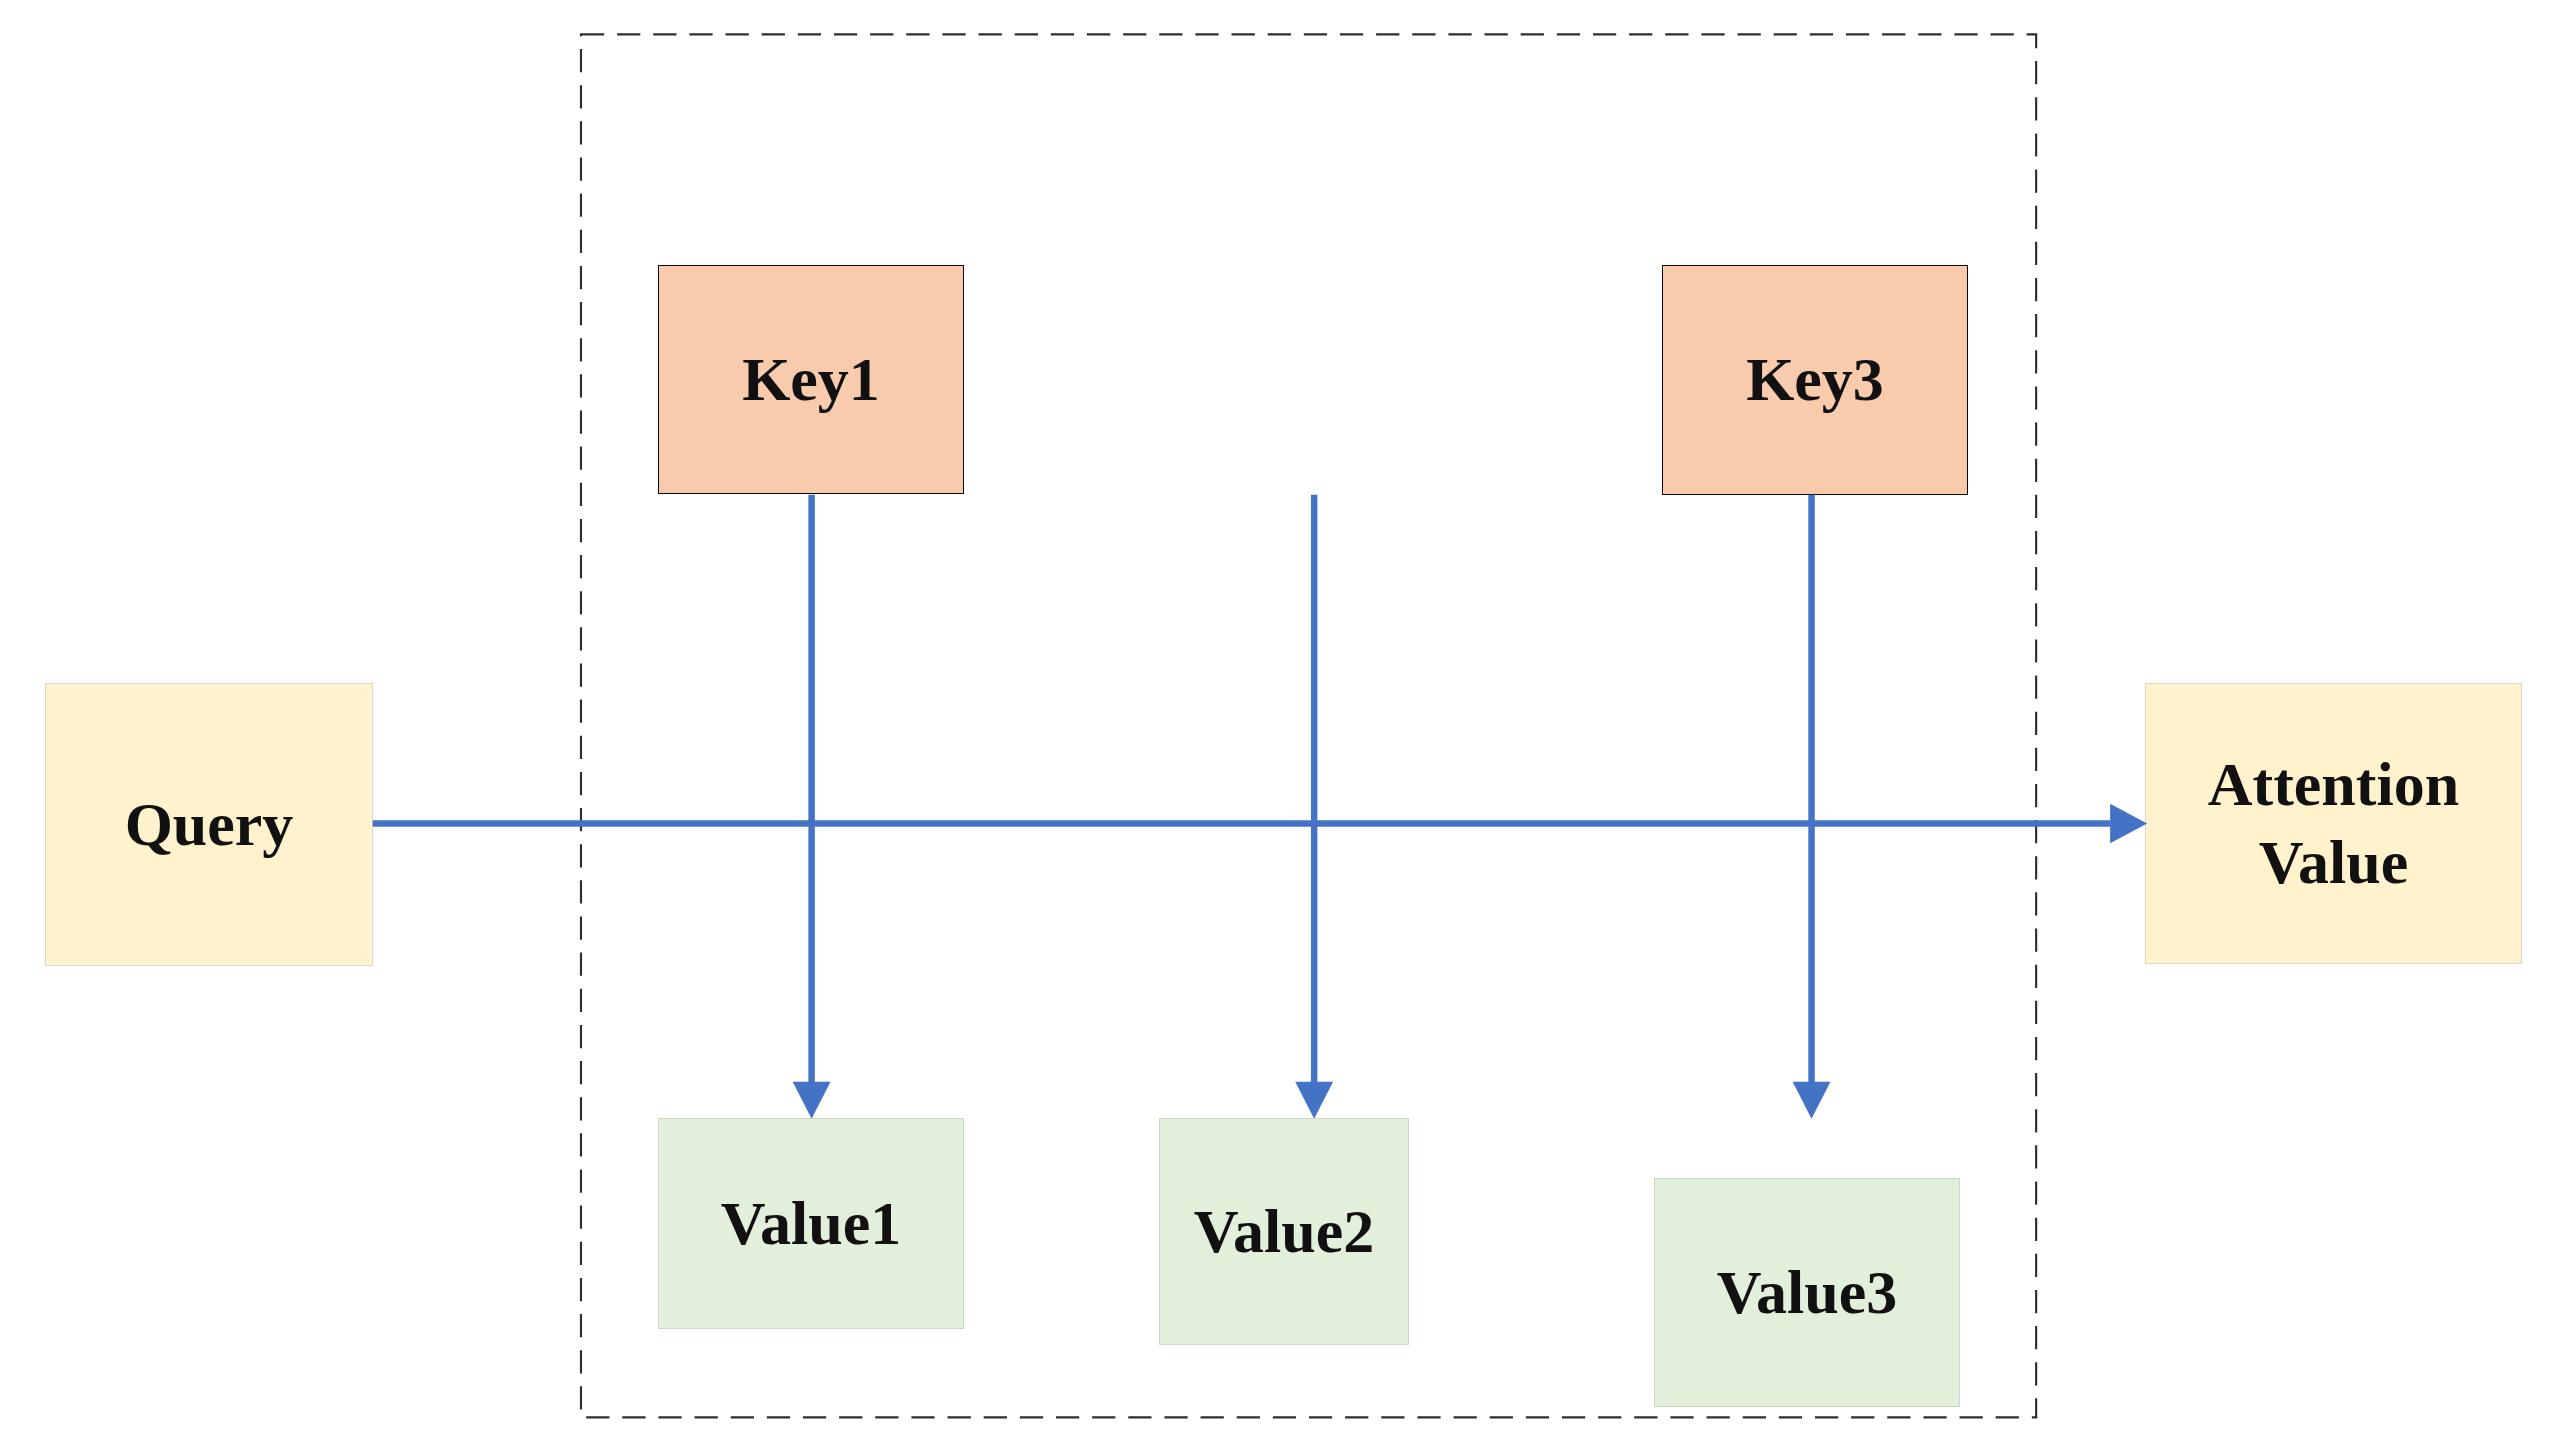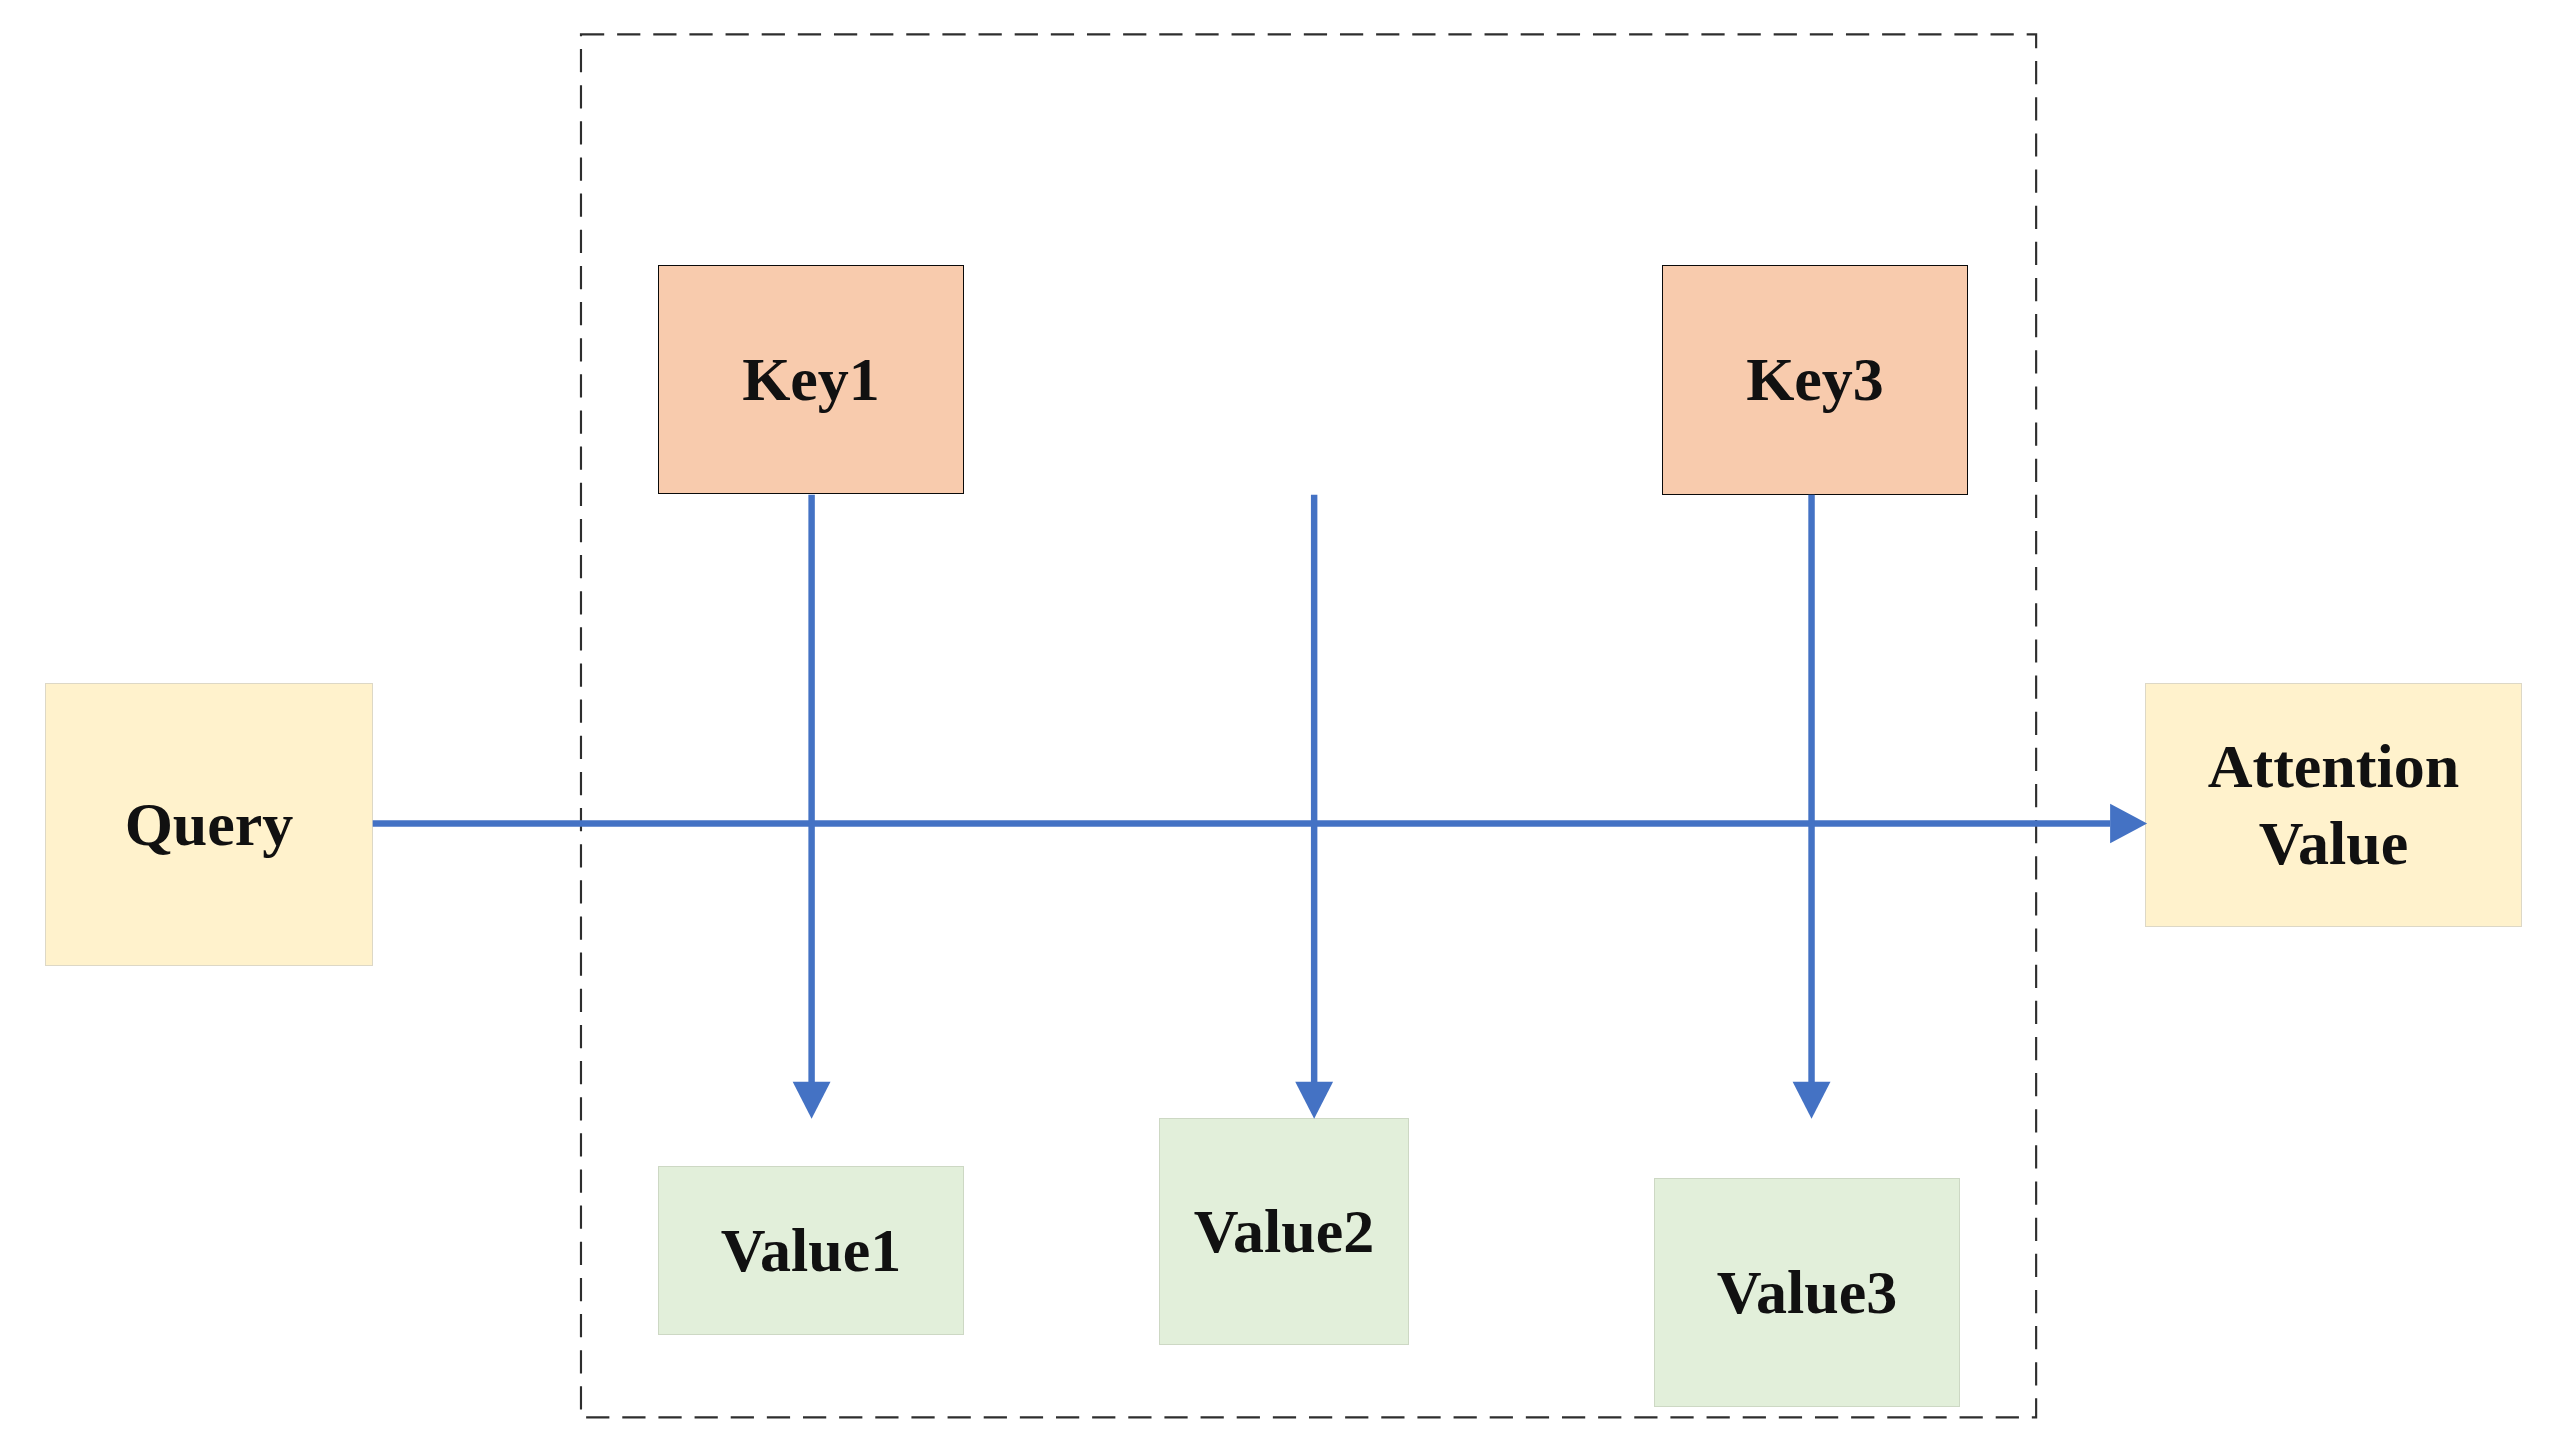--- a/index.html
+++ b/index.html
@@ -34,25 +34,25 @@
   .value-box {
     background: var(--value-fill, #E2EFDA);
     border: 1.7px solid var(--value-border, #cdd8c4);
   }
   .io-box {
     background: var(--io-fill, #FFF2CC);
     border: 1.7px solid var(--io-border, #ddd8c6);
   }
   
   .query-box     { left: 45px;   top: 683px;  width: 328px; height: 283px; align-items: center; }
-  .attention-box { left: 2145px; top: 683px;  width: 377px; height: 244px; padding: 0 20px; }
+  .attention-box { left: 2145px; top: 683px;  width: 377px; height: 281px; padding: 0 20px; }
   .key-1         { left: 658px;  top: 265px;  width: 306px; height: 229px; }
   .key-2         { left: 1166px; top: 265px;  width: 306px; height: 229px; }
   .key-3         { left: 1662px; top: 265px;  width: 306px; height: 230px; }
-  .value-1       { left: 658px;  top: 1118px; width: 306px; height: 169px; margin-top: 48px; }
+  .value-1       { left: 658px;  top: 1118px; width: 306px; height: 211px; }
   .value-2       { left: 1159px; top: 1118px; width: 250px; height: 227px; }
   .value-3       { left: 1654px; top: 1178px; width: 306px; height: 229px; }
 
   .overlay {
     position: absolute;
     left: 0; top: 0;
     width: 2550px;
     height: 1450px;
     pointer-events: none;
   }

